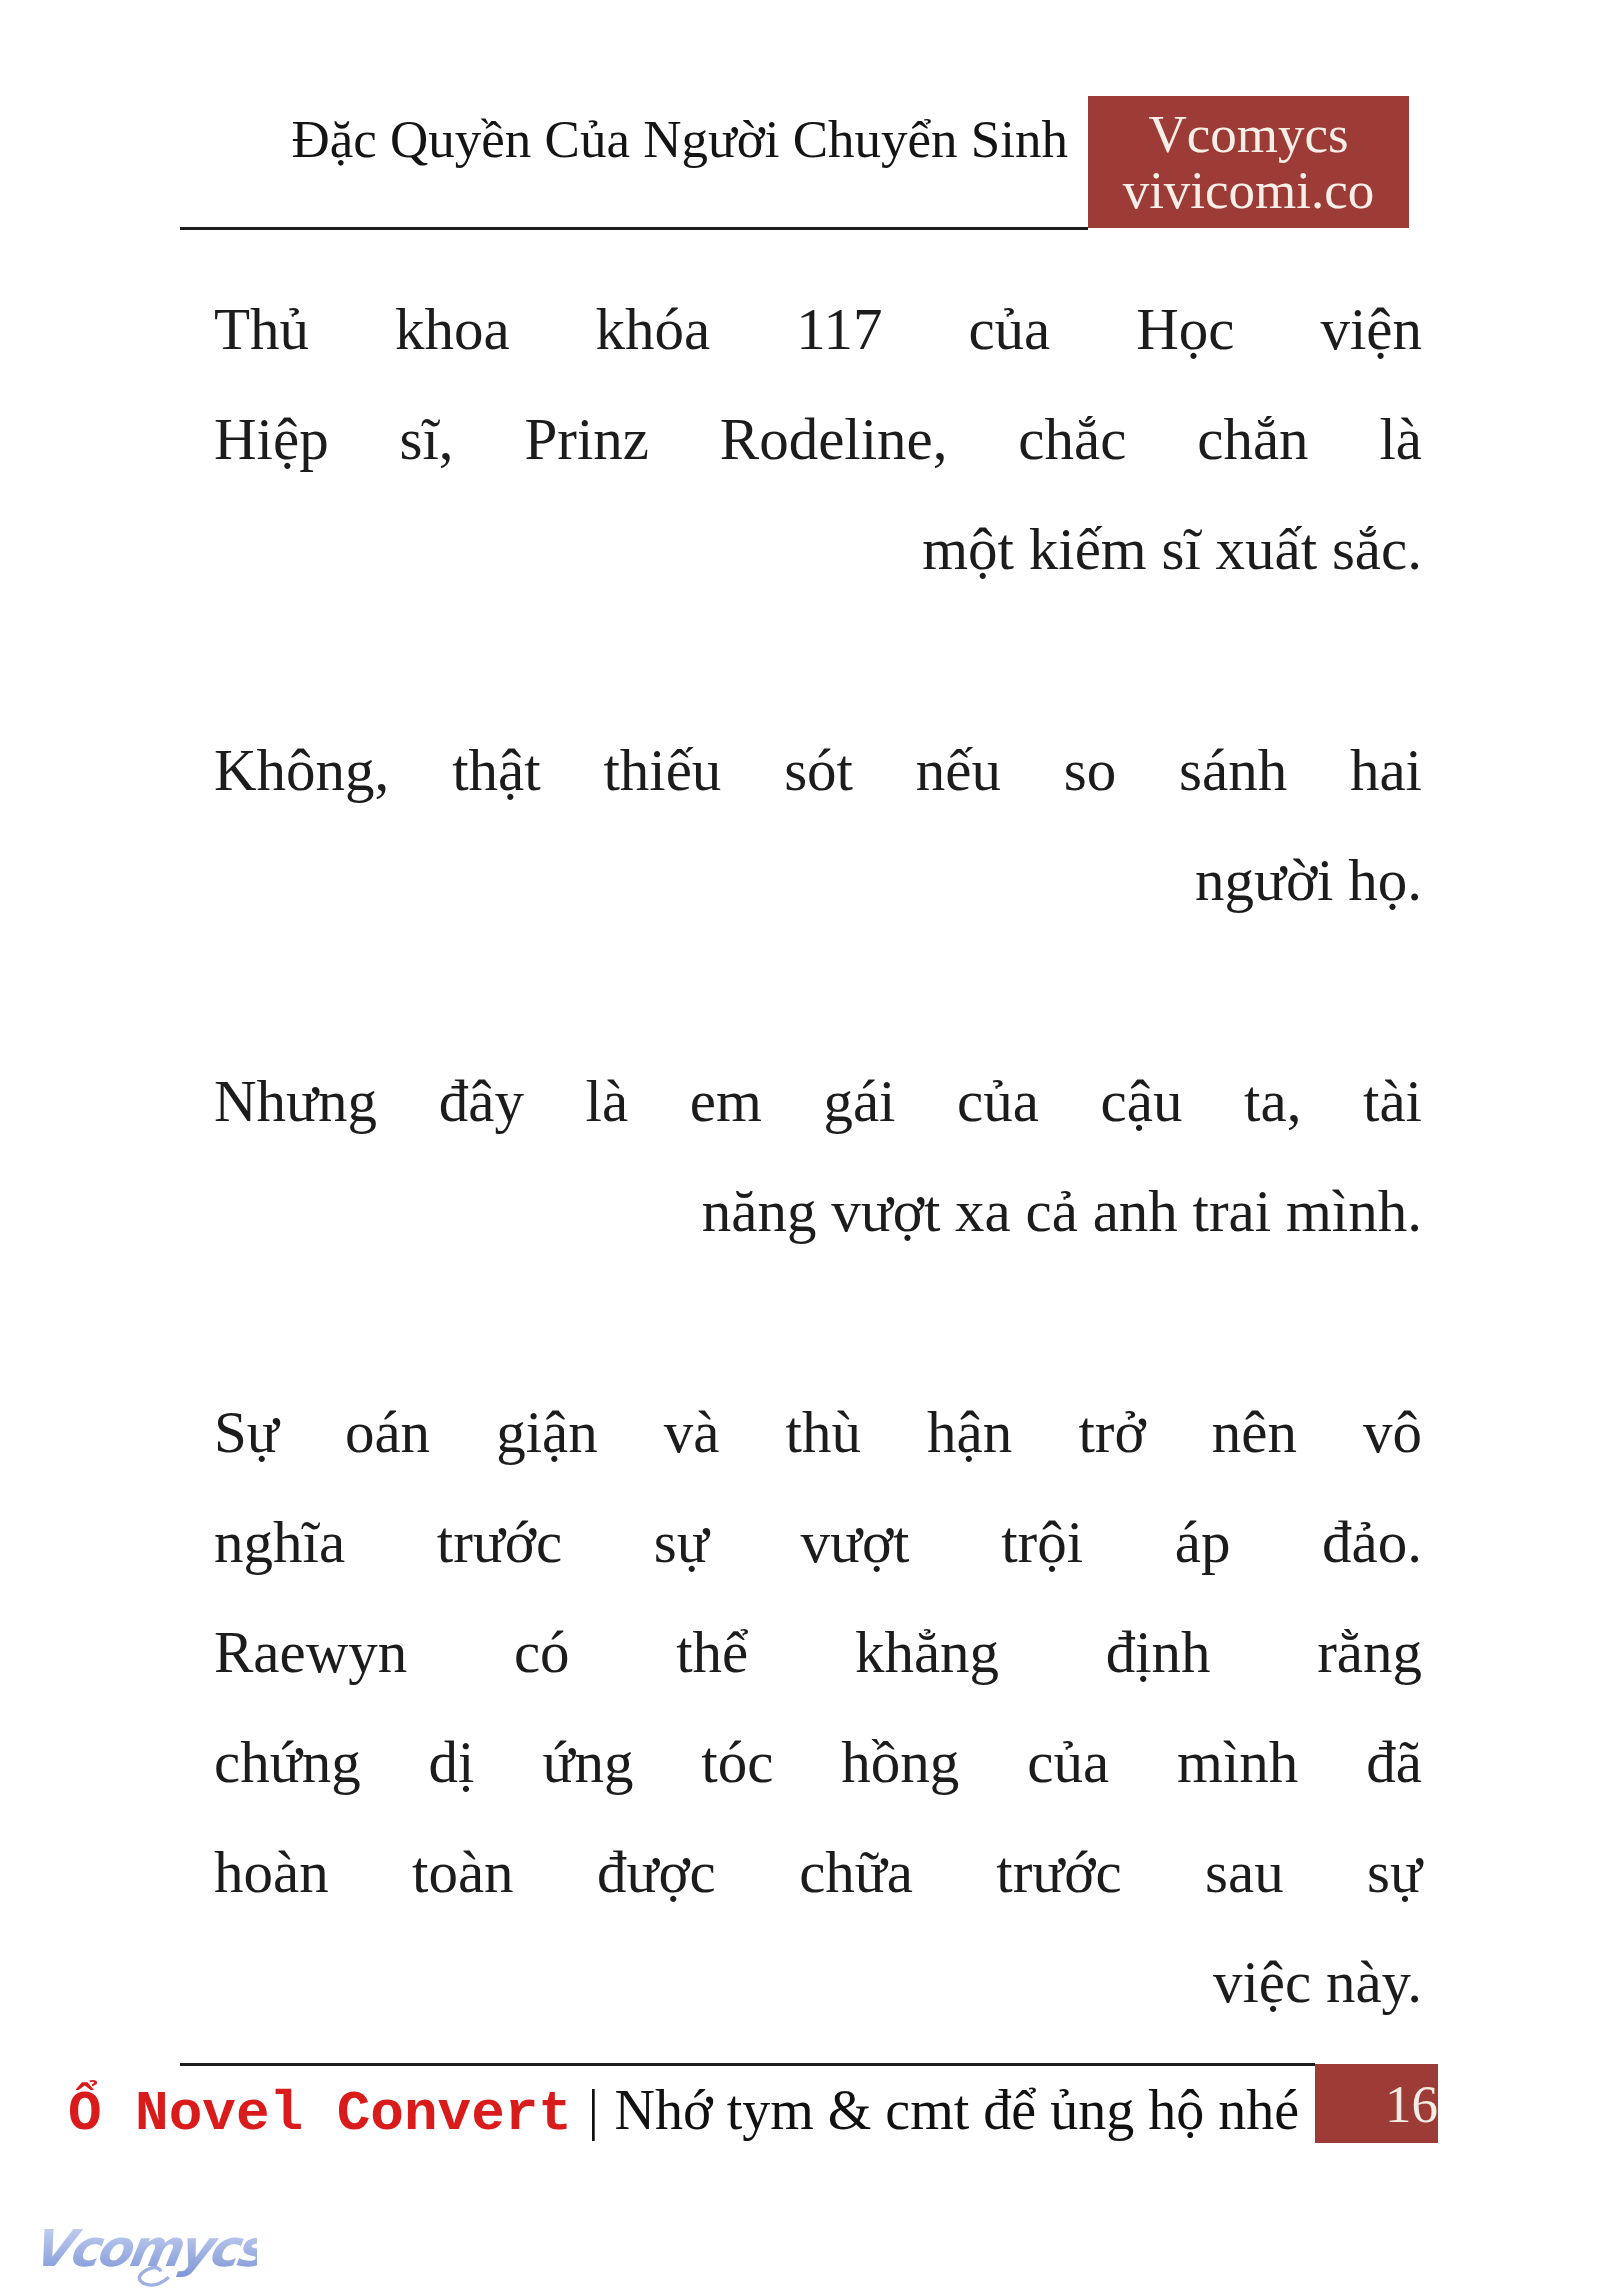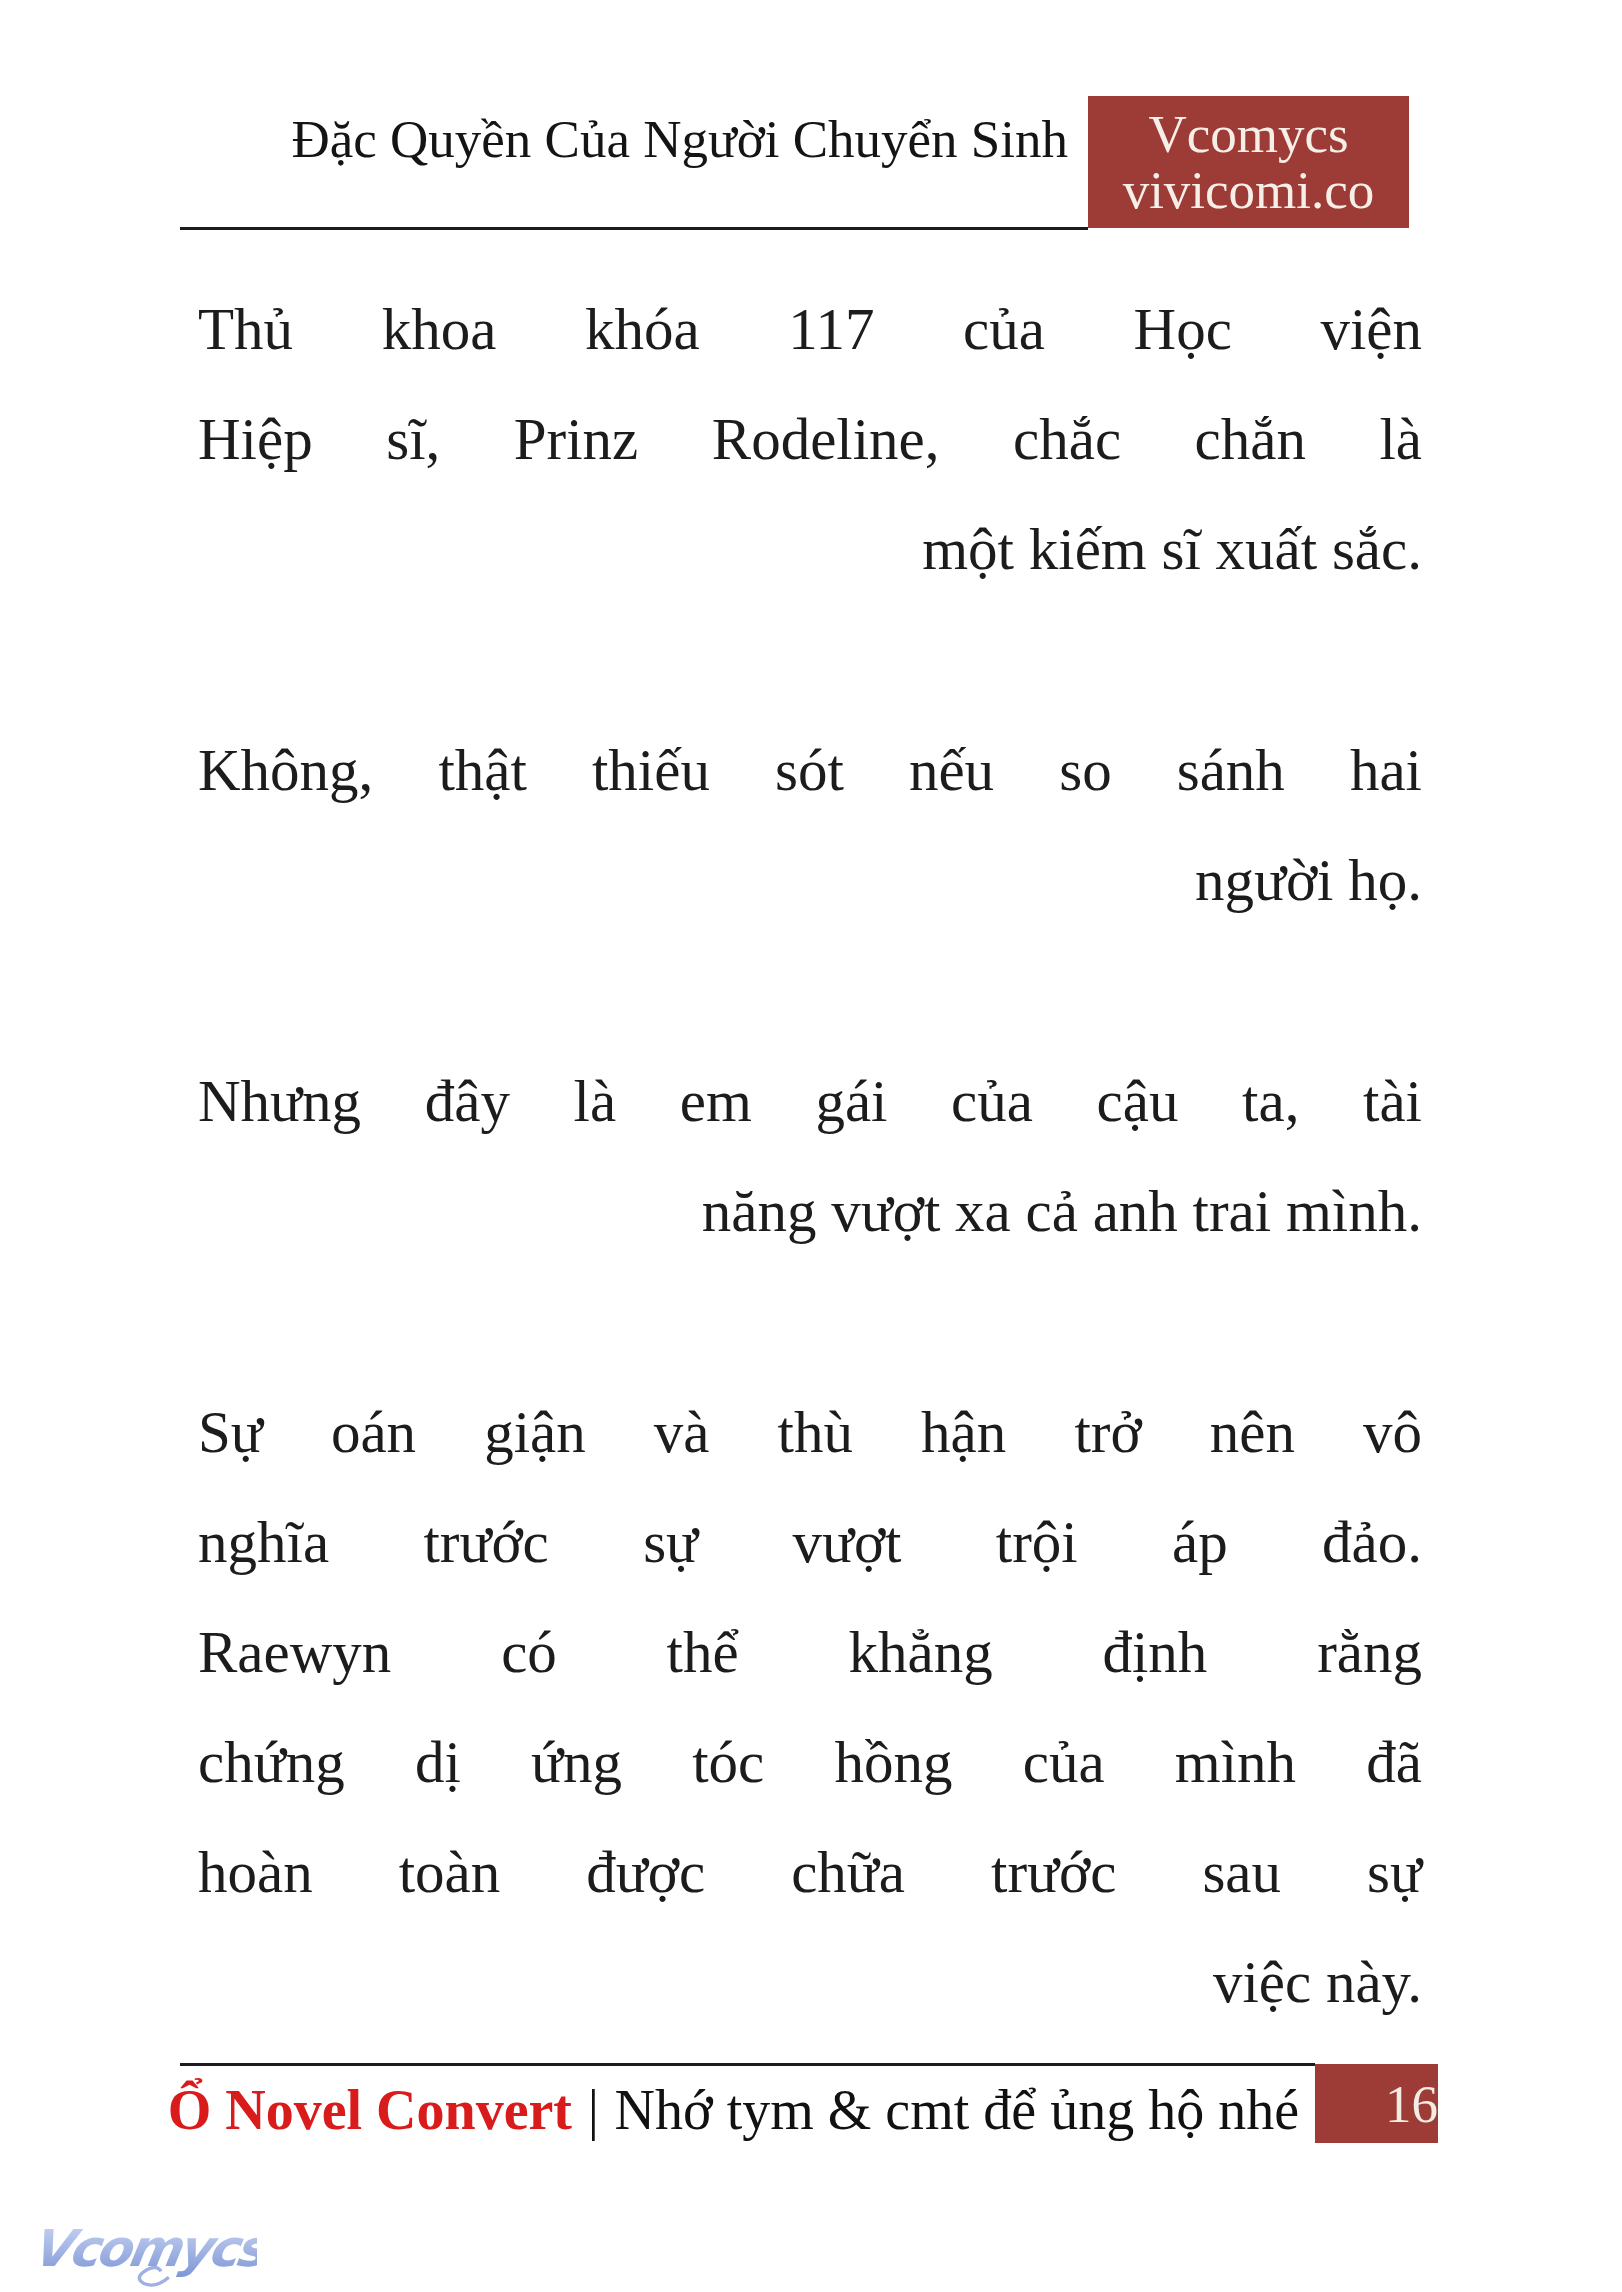--- a/index.html
+++ b/index.html
@@ -42,21 +42,21 @@
 
   
   .page-body{
     position:absolute;
     left:198px;top:274px;
     width:1224px;
     font-size:59px;
     line-height:110px;
     color:#1c1c1c;
   }
-  .para{margin:0 0 111px 0;}
+  .para{margin:0 0 111px 16px;}
   .para:last-child{margin-bottom:0;font-family:Liberation Serif, serif;}
   .line{width:100%;}
   .line.just{text-align:justify;text-align-last:justify;}
   .line.last{text-align:right;}
 
   
   .footer-rule{
     position:absolute;
     left:180px;top:2063px;
     width:1135px;height:2.9px;
@@ -67,20 +67,21 @@
     top:2080px;
     right:323px;
     white-space:nowrap;
     font-size:56px;
     line-height:1.1;
     color:#111111;
   }
   .footer-brand{
     color:#d91b1b;
     font-weight:bold;
+    font-family:Liberation Mono, monospace;
   }
   .footer-sep{
     margin:0 15.7px;
     font-weight:normal;
     color:#111111;
   }
   .page-num-box{
     position:absolute;
     left:1315px;top:2064px;
     width:123px;height:79px;

